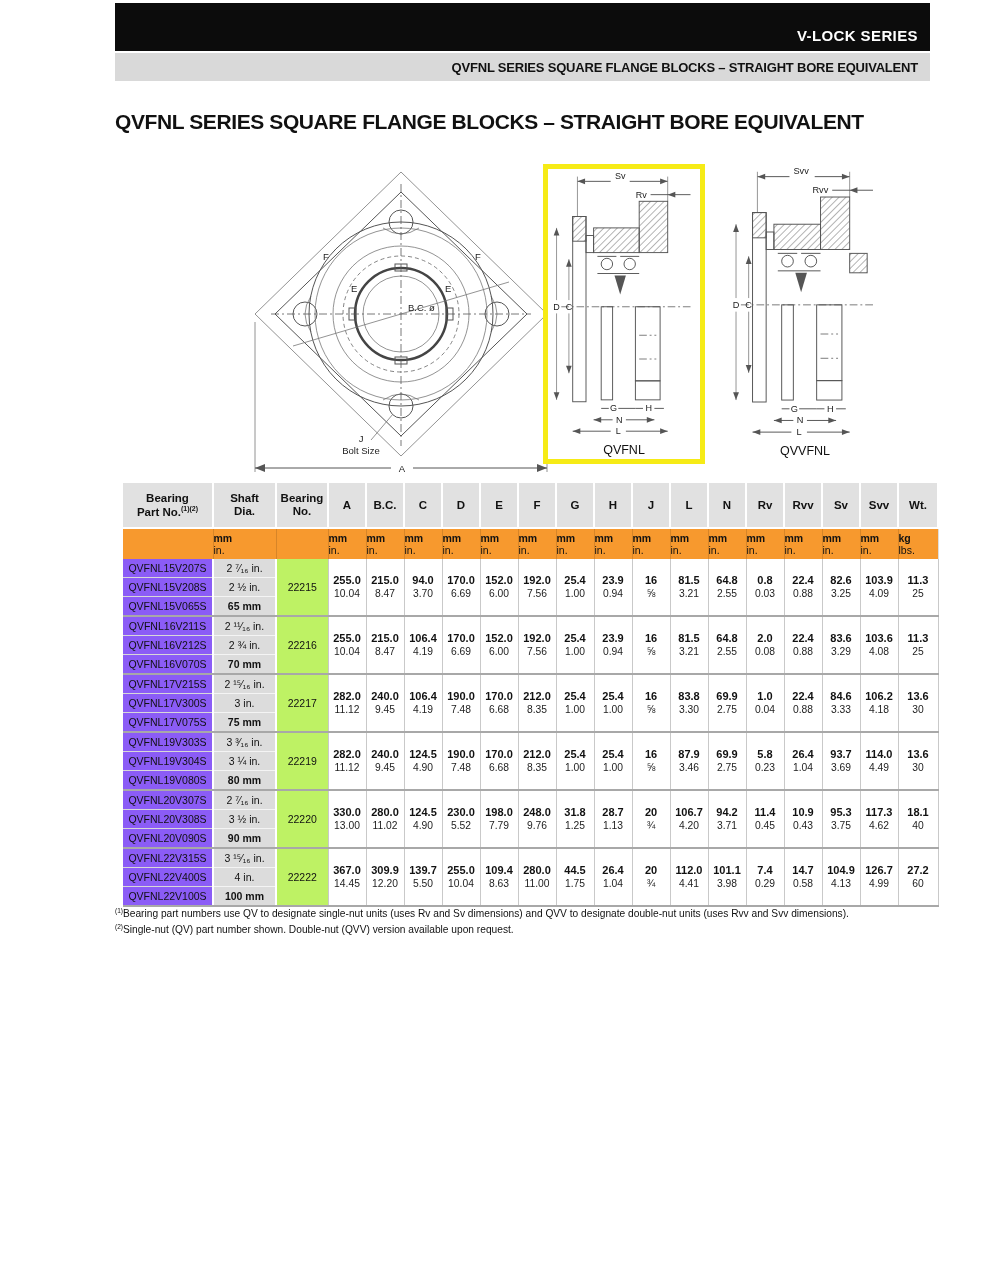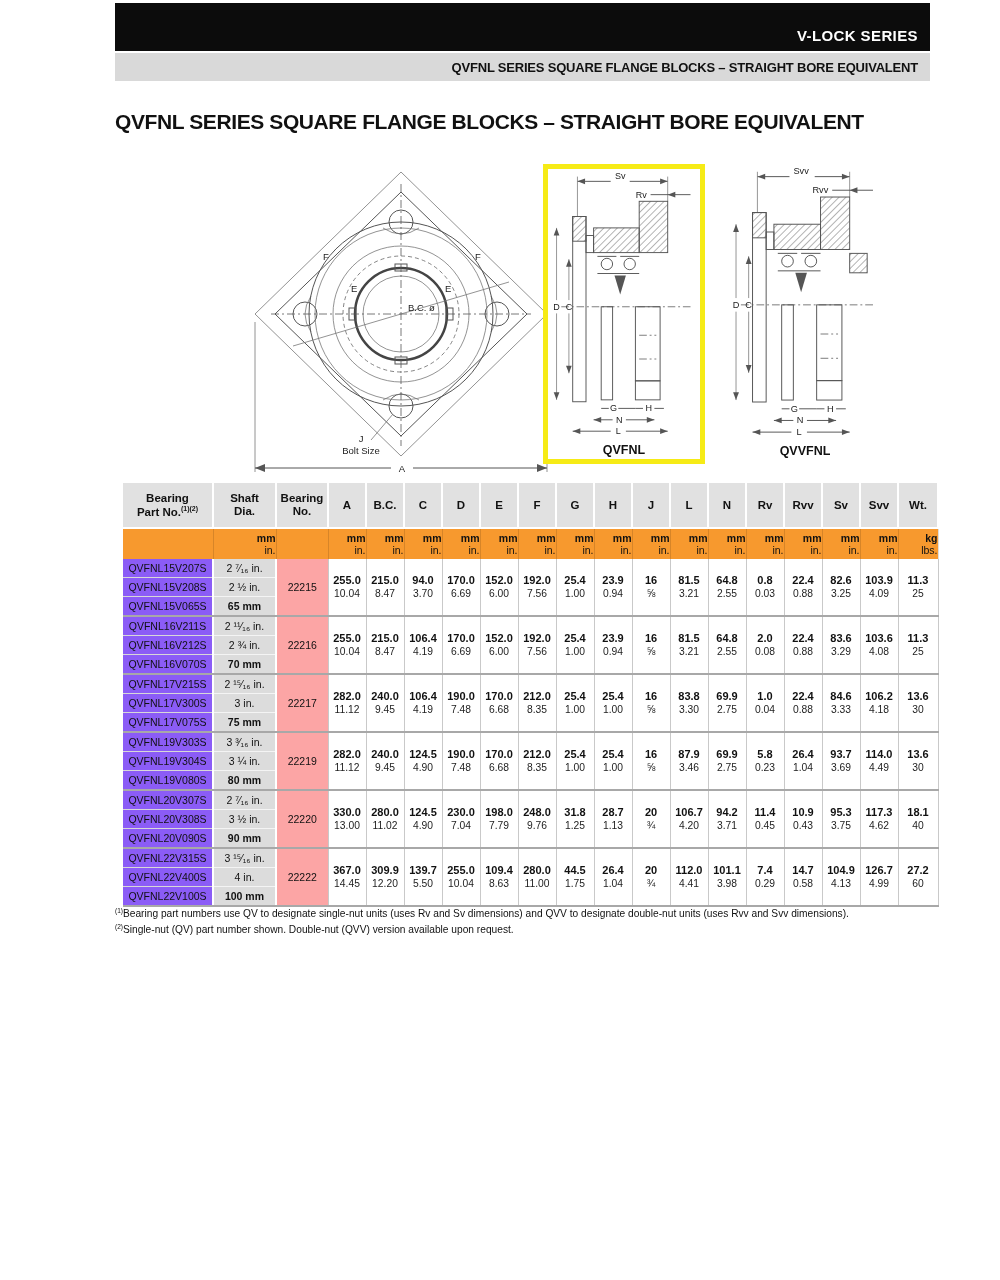--- a/index.html
+++ b/index.html
@@ -11,46 +11,46 @@
           display:flex;align-items:flex-end;justify-content:flex-end;box-sizing:border-box;padding:0 12px 7px 0;}
   .topbar .series{color:#fff;font-weight:bold;font-size:15px;letter-spacing:.4px;}
   .graybar{position:absolute;left:0;top:53px;width:815px;height:28px;background:#d9d9d9;
            display:flex;align-items:center;justify-content:flex-end;box-sizing:border-box;padding-right:12px;}
   .graybar .sub{font-weight:bold;font-size:13px;letter-spacing:-0.2px;color:#111;}
   .pagetitle{position:absolute;left:0;top:110px;font-size:21px;font-weight:bold;letter-spacing:-0.4px;}
 
   .diagrams{position:absolute;left:0;top:162px;width:815px;height:318px;}
   .frontview{position:absolute;left:130px;top:2px;}
   .sideblock{position:absolute;top:2px;}
-  .sideblock .cap{text-align:center;font-weight:bold;font-size:12.5px;margin-top:8px;}
+  .sideblock .cap{text-align:center;font-weight:normal;font-size:12.5px;margin-top:8px;}
   .qvfnl-box{left:428px;width:162px;height:300px;border:5px solid #f6eb16;box-sizing:border-box;
              display:flex;flex-direction:column;align-items:center;justify-content:flex-start;background:#fff;}
   .qvvfnl-box{left:600px;width:180px;height:300px;display:flex;flex-direction:column;align-items:center;}
   svg text{font-family:"Liberation Sans",sans-serif;font-size:9px;fill:#222;}
   svg .lab{font-size:9.5px;}
   svg .lin{stroke:#555;stroke-width:1;fill:none;}
   svg .thin{stroke:#777;stroke-width:0.8;fill:none;}
   svg .dash{stroke:#555;stroke-width:0.8;fill:none;stroke-dasharray:8 3 2 3;}
   svg .dsh2{stroke:#666;stroke-width:0.8;fill:none;stroke-dasharray:4 3;}
   svg .ah{fill:#555;stroke:none;}
 
   .dtable{position:absolute;left:8px;top:483px;width:815px;border-collapse:collapse;table-layout:fixed;}
   .dtable th,.dtable td{padding:0;margin:0;}
   th.h{background:#e1e1e1;font-size:11.5px;font-weight:bold;border-right:2px solid #fff;
        border-bottom:2px solid #fff;height:44px;vertical-align:middle;text-align:center;
        white-space:pre-line;line-height:1.12;}
   th.h sup{font-size:7px;}
-  tr.units td{background:#f7992e;height:30px;text-align:right;vertical-align:middle;
+  tr.units td{background:#f7992e;height:30px;text-align:left;vertical-align:middle;
               border-right:1px solid rgba(0,0,0,.13);font-size:10.5px;line-height:1.18;}
   tr.units .mm{font-weight:bold;}
   .dtable tbody td{font-size:10.5px;text-align:center;vertical-align:middle;}
   td.c-part{background:#8b5cf6;border-bottom:1px solid #d8d8d8;border-right:2px solid #fff;height:18px;font-size:10.3px;}
   td.c-shaft{background:#dcdcdc;border-bottom:1px solid #f4f4f4;border-right:2px solid #fff;font-size:10.3px;}
   td.c-shaft.mmrow{font-weight:bold;text-align:center;}
-  td.c-bno{font-size:12px;border-right:1px solid #c9c9c9;background:#fca5a5;}
+  td.c-bno{font-size:12px;border-right:1px solid #c9c9c9;background:#bef264;}
   td.c-dim{border-right:1px solid #c9c9c9;line-height:1.3;background:#fff;}
   td.c-dim .mm{font-weight:bold;font-size:11px;}
   td.c-dim .in{font-size:10.3px;color:#1c1c1c;}
   td.gend{border-bottom:2px solid #a8a8a8;}
 
   .footnotes{position:absolute;left:0;top:906px;width:815px;font-size:10.2px;line-height:1.45;color:#111;}
   .footnotes sup{font-size:6.5px;}
   .pagefooter{position:absolute;left:0;top:1203px;width:815px;text-align:right;}
   .pagefooter .ft{font-size:12.5px;font-weight:bold;letter-spacing:-0.2px;}
   .pagefooter .pg{font-size:18px;font-weight:bold;margin-left:8px;}
@@ -704,21 +704,21 @@
             <td class="c-dim gend" rowspan="3">
               <div class="mm">280.0</div>
               <div class="in">11.02</div>
             </td>
             <td class="c-dim gend" rowspan="3">
               <div class="mm">124.5</div>
               <div class="in">4.90</div>
             </td>
             <td class="c-dim gend" rowspan="3">
               <div class="mm">230.0</div>
-              <div class="in">7.04</div>
+              <div class="in">5.52</div>
             </td>
             <td class="c-dim gend" rowspan="3">
               <div class="mm">198.0</div>
               <div class="in">7.79</div>
             </td>
             <td class="c-dim gend" rowspan="3">
               <div class="mm">248.0</div>
               <div class="in">9.76</div>
             </td>
             <td class="c-dim gend" rowspan="3">

